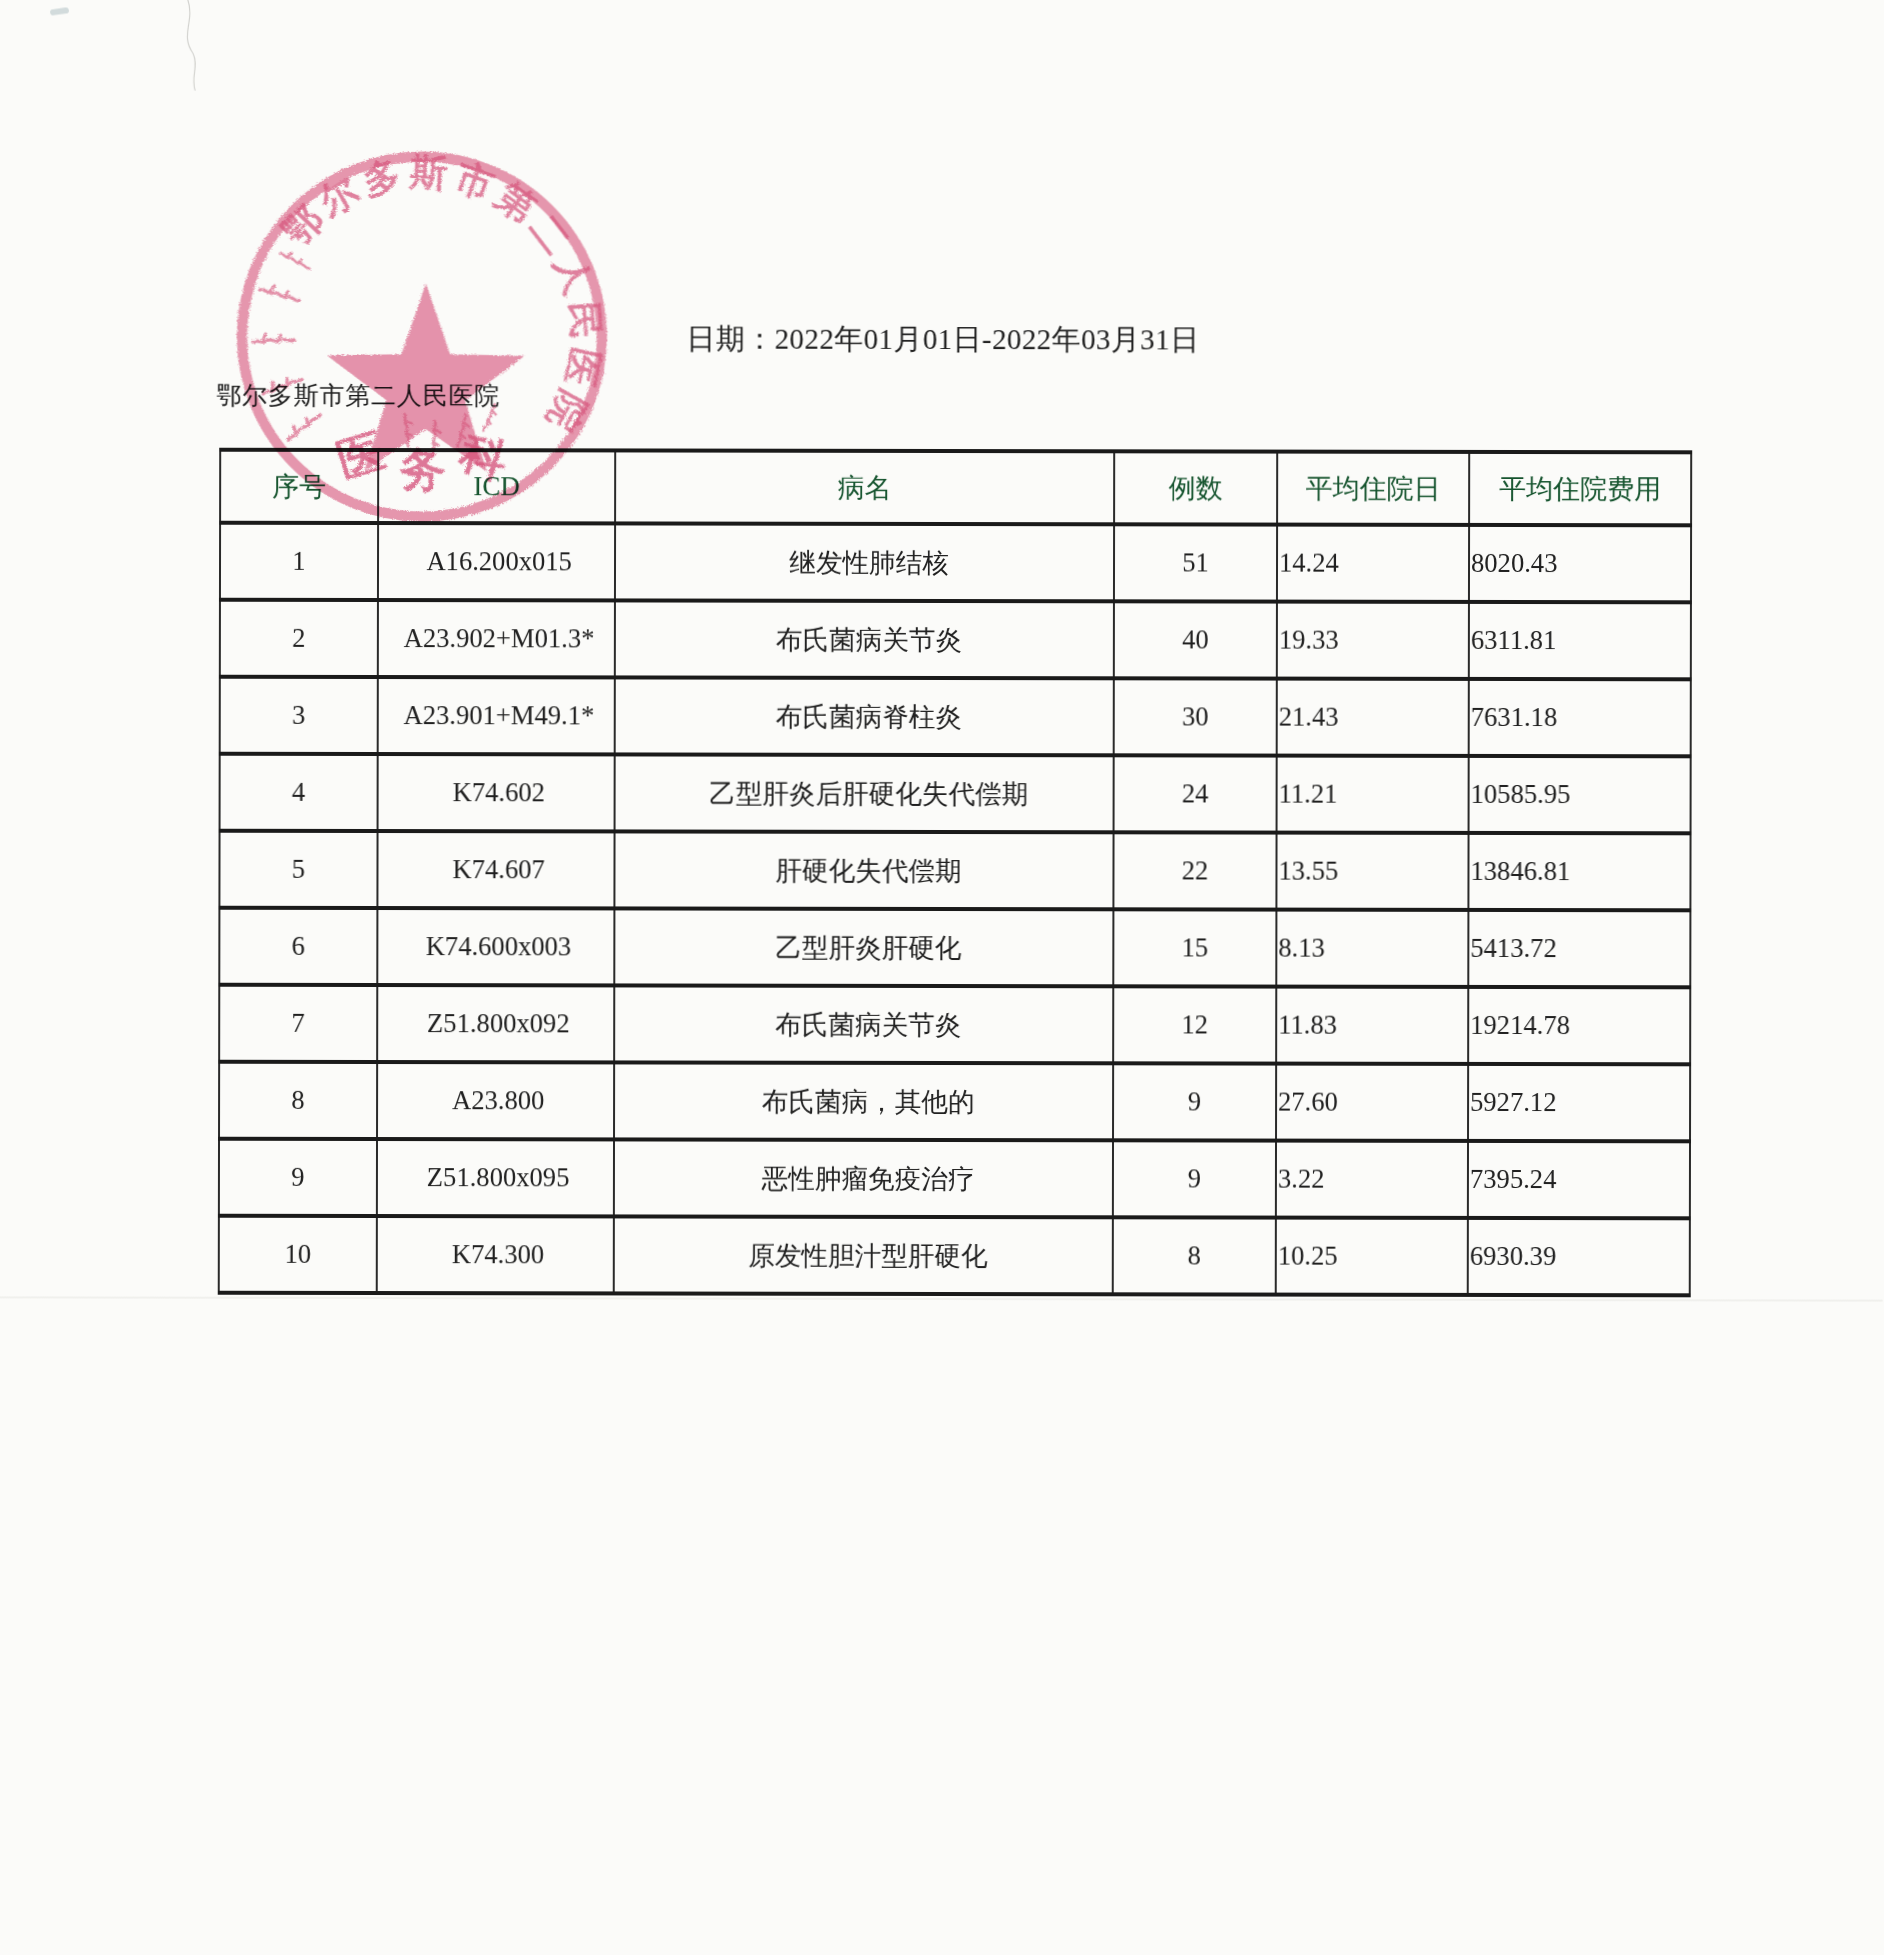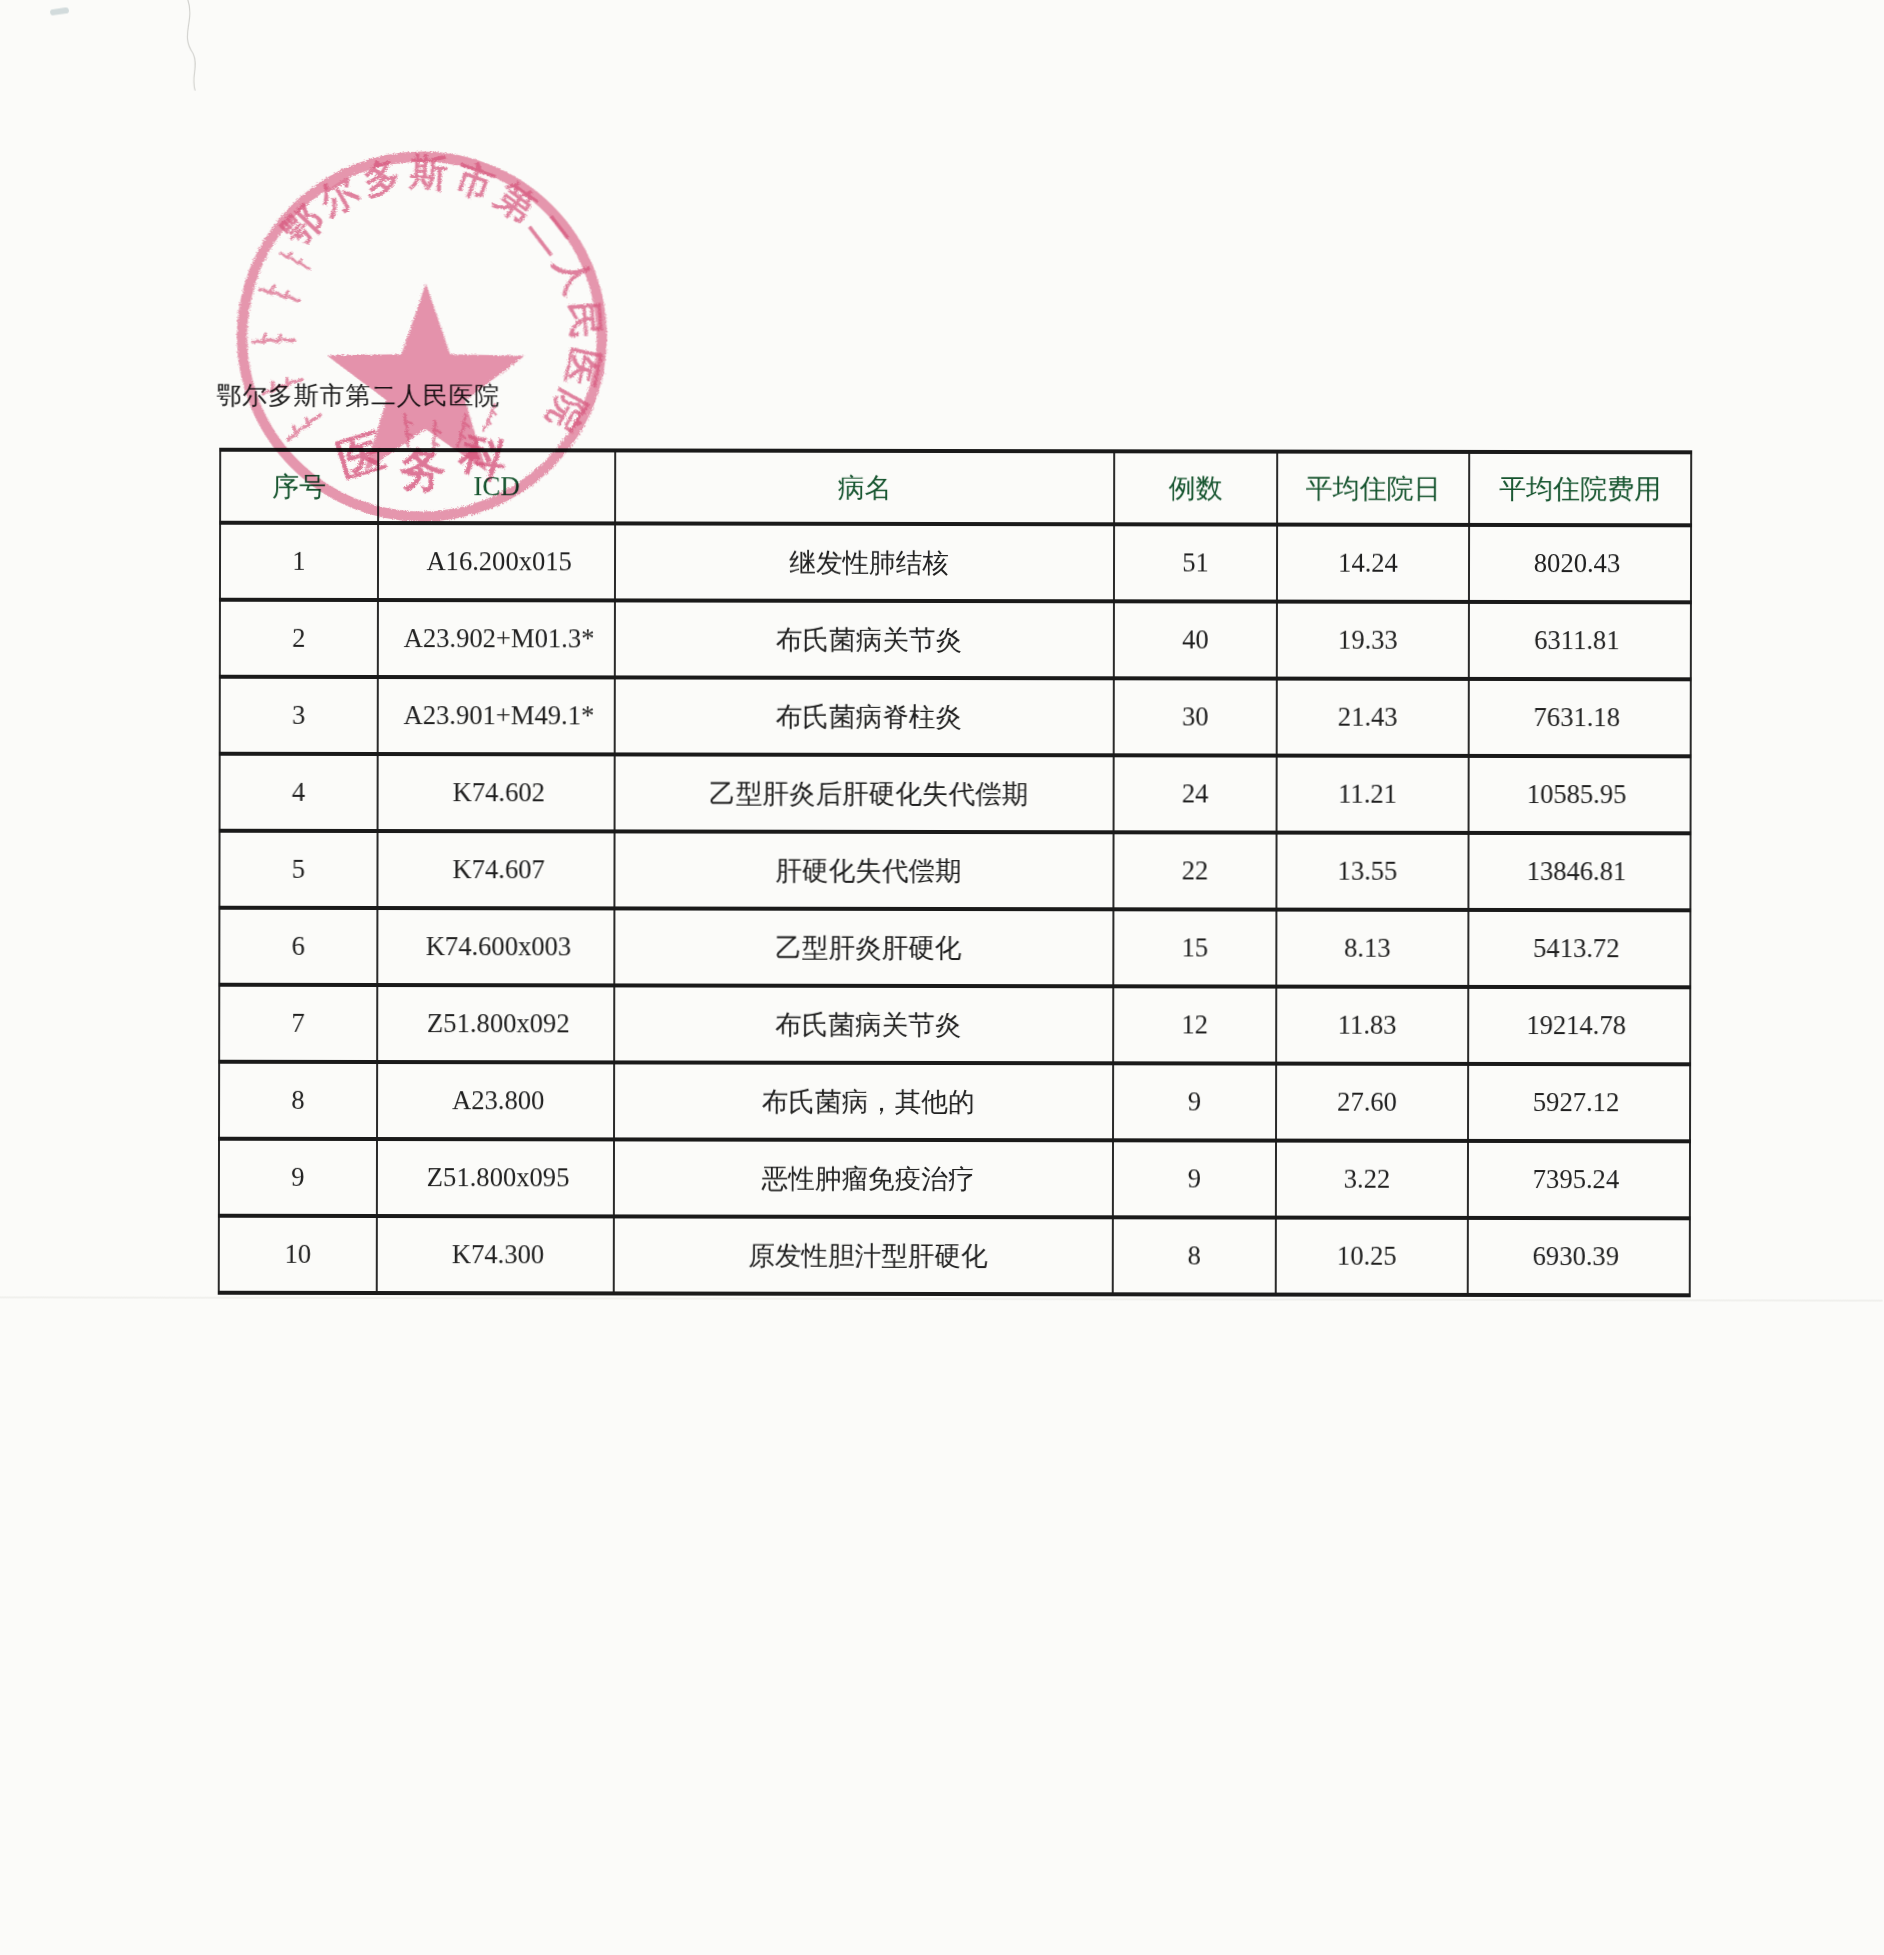--- a/index.html
+++ b/index.html
@@ -51,21 +51,21 @@
     vertical-align:middle;
   }
   .ranking th {
     height:67px; font-size:27px; text-align:center; color:#14532d;
   }
   .ranking td {
     height:71px; font-size:26.6px; color:#202020;
   }
   .a-c { text-align:center; }
   .a-l { text-align:center; }
-  .a-r { text-align:center; }
+  .a-r { text-align:left; }
   .ranking td:nth-child(2) { padding-left:6.3px; }
   .ranking td:nth-child(3) { padding-left:10.2px; }
   .ranking td:nth-child(5) { padding-right:11px; }
   .ranking td:nth-child(6) { padding-right:7px; }
   
   svg.stamp {
     position:absolute; left:228px; top:143px;
     width:389px; height:389px;
     z-index:5;
     mix-blend-mode:multiply;
@@ -90,20 +90,21 @@
 <body>
 
 <div class="sheet">
 
   <svg class="crack" viewBox="0 0 130 262">
     <path d="M42,0 C62,58 22,92 56,140 C72,172 50,202 62,236" stroke="#c9c9c5" stroke-width="3" fill="none"></path>
   </svg>
   <div class="smudge"></div>
   <div class="scan-band"></div>
 
+  <div class="date-line">日期：2022年01月01日-2022年03月31日</div>
   <div class="hospital-name">鄂尔多斯市第二人民医院</div>
 
   <table class="ranking">
     <colgroup>
       <col style="width:158px">
         <col style="width:237px">
         <col style="width:499px">
       <col style="width:163px">
         <col style="width:192px">
         <col style="width:222px">

